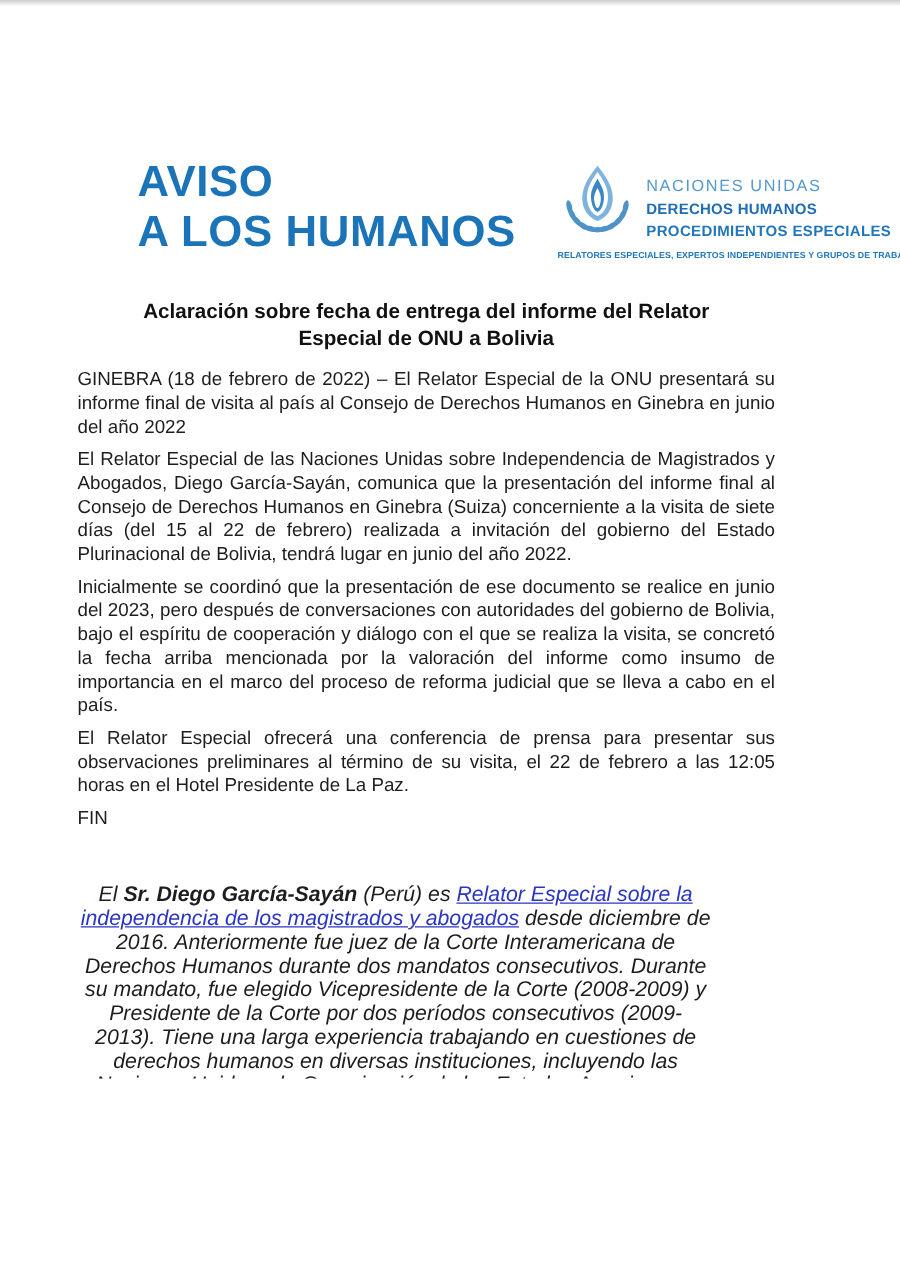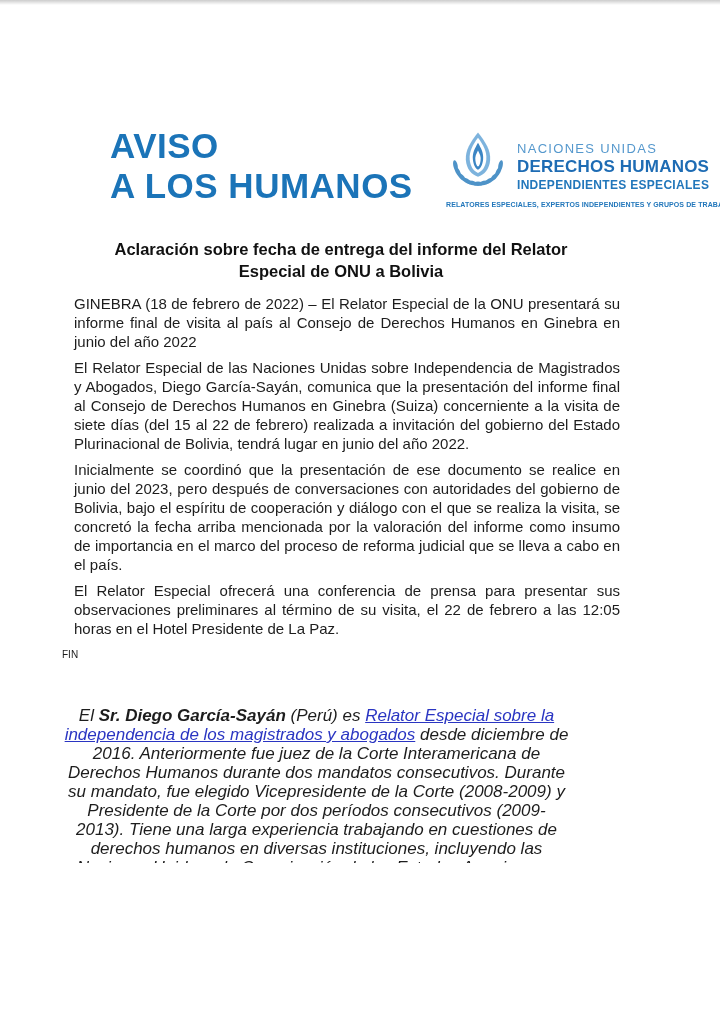--- a/index.html
+++ b/index.html
@@ -43,21 +43,21 @@
   .emblem svg { width: 64px; height: 68px; display: block; }
   .logo-text { padding-top: 9px; white-space: nowrap; }
   .logo-org {
     color: #5598cd;
     font-size: 13px;
     letter-spacing: 1.3px;
     line-height: 17px;
   }
   .logo-division {
     color: #1e6cb4;
-    font-size: 17px;
+    font-size: 12px;
     font-weight: bold;
     letter-spacing: 0.2px;
     line-height: 20px;
   }
   .logo-program {
     color: #2277bb;
     font-size: 12px;
     font-weight: bold;
     letter-spacing: 0.3px;
     line-height: 16px;
@@ -81,25 +81,25 @@
     margin: 30px auto 12px;
     text-align: center;
     font-size: 16.5px;
     font-weight: bold;
     line-height: 22px;
     color: #111111;
   }
   .para {
     font-size: 15px;
     line-height: 19px;
-    margin: 0 0 7px 12px;
+    margin: 0 0 7px 0;
     text-align: justify;
   }
   .fin {
-    font-size: 10px;
+    font-size: 15px;
     line-height: 19px;
   }
   .bio {
     margin: 42px 0 0 2px;
     max-width: 505px;
     font-style: italic;
     font-size: 17px;
     line-height: 19px;
     text-align: center;
   }
@@ -143,21 +143,21 @@
 
             <path d="M50,4 C38,19 30,32 31,47 C32,61 40,70 50,73 C60,70 68,61 69,47 C70,32 62,19 50,4 Z" fill="#7db3dd"></path>
             <path d="M50,12 C42,23 36,33 37,46 C38,57 43,64 50,67 C57,64 62,57 63,46 C64,33 58,23 50,12 Z" fill="#ffffff"></path>
             <path d="M50,20 C45,29 41,36 42,46 C43,55 46,60 50,62 C54,60 57,55 58,46 C59,36 55,29 50,20 Z" fill="#3c86c4"></path>
             <path d="M50,32 C47,38 45,42 46,48 C47,54 48,56 50,57 C52,56 53,54 54,48 C55,42 53,38 50,32 Z" fill="#ffffff"></path>
           </svg>
         </span>
         <div class="logo-text">
           <div class="logo-org">NACIONES UNIDAS</div>
           <div class="logo-division">DERECHOS HUMANOS</div>
-          <div class="logo-program">INDEPENDIENTES ESPECIALES</div>
+          <div class="logo-program">PROCEDIMIENTOS ESPECIALES</div>
         </div>
       </div>
       <div class="logo-tagline">RELATORES ESPECIALES, EXPERTOS INDEPENDIENTES Y GRUPOS DE TRABAJO</div>
     </div>
   </header>
 
   <main class="doc-body">
     <h1 class="doc-title">Aclaración sobre fecha de entrega del informe del Relator Especial de ONU a Bolivia</h1>
 
     <p class="para">GINEBRA (18 de febrero de 2022) – El Relator Especial de la ONU presentará su informe final de visita al país al Consejo de Derechos Humanos en Ginebra en junio del año 2022</p>

